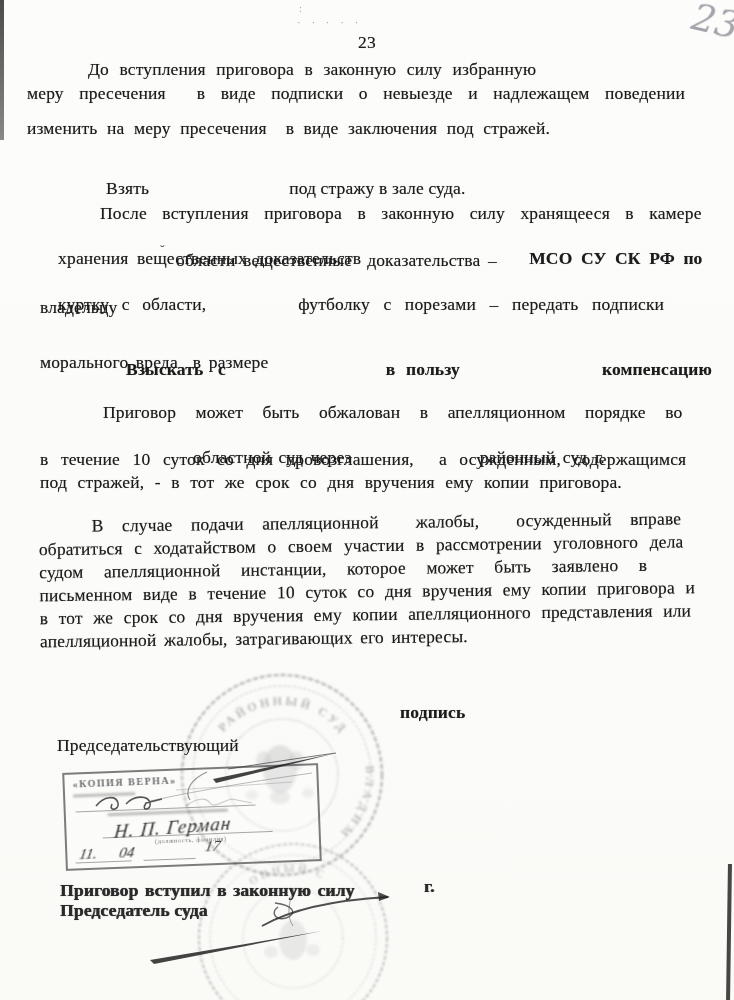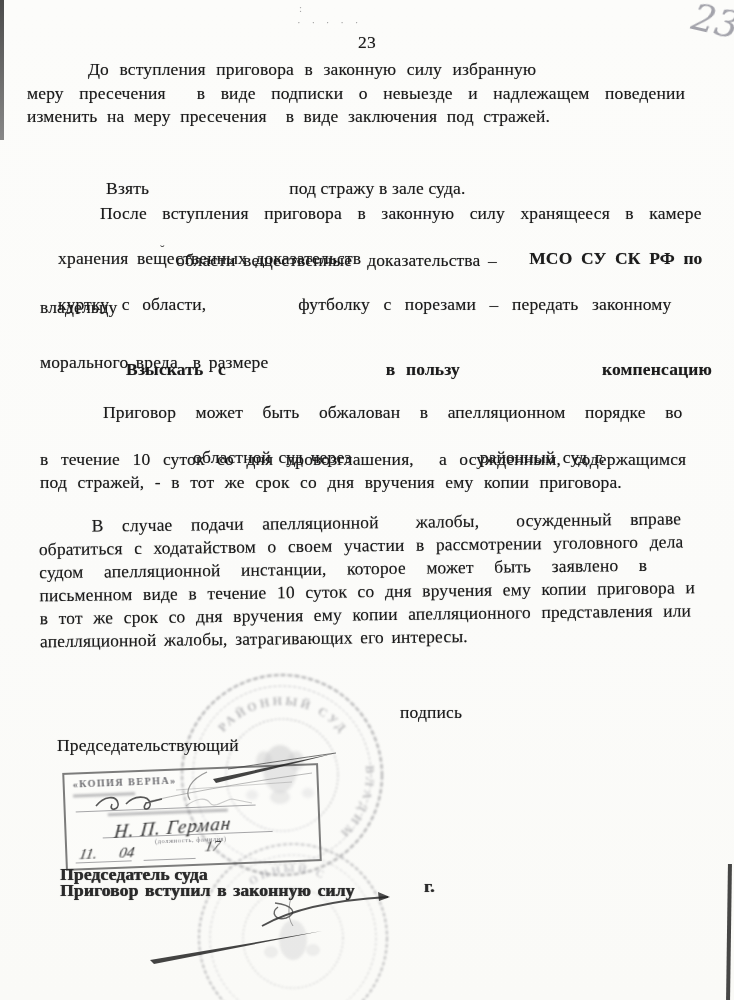--- a/index.html
+++ b/index.html
@@ -126,34 +126,34 @@
       <div class="hand date-y">17</div>
       <div class="u-line" style="left:8px;top:88px;width:56px;"></div>
       <div class="u-line" style="left:76px;top:88px;width:52px;"></div>
     </div>
   </div>
 
   <div class="ln center" style="top:32px;">23</div>
 
   <div class="ln" style="top:59px;left:88px;word-spacing:6px;">До вступления приговора в законную силу избранную</div>
   <div class="ln" style="top:83px;left:27px;word-spacing:11px;">меру пресечения  в виде подписки о невыезде и надлежащем поведении</div>
-  <div class="ln" style="top:106px;left:27px;word-spacing:5px;">изменить на меру пресечения  в виде заключения под стражей.</div>
+  <div class="ln" style="top:118px;left:27px;word-spacing:5px;">изменить на меру пресечения  в виде заключения под стражей.</div>
 
   <div class="ln" style="top:157px;left:88px;">
     <span class="seg">Взять</span><span style="display:inline-block;width:140px;"></span><span class="seg">под стражу в зале суда.</span>
   </div>
 
   <div class="ln" style="top:203px;left:100px;word-spacing:11px;">После вступления приговора в законную силу хранящееся в камере</div>
   <div class="ln" style="top:227px;left:40px;">
     <span class="seg" style="word-spacing:4px;">хранения вещественных доказательств</span><span style="display:inline-block;width:168px;"></span><span class="seg" style="word-spacing:4px;font-weight:bold;">МСО СУ СК РФ по</span>
   </div>
   <div class="pre-mark">˘</div>
   <div class="ln" style="top:250px;left:176px;word-spacing:3px;">области вещественные  доказательства –</div>
   <div class="ln" style="top:273px;left:40px;">
-    <span class="seg" style="word-spacing:8px;">куртку с области,</span><span style="display:inline-block;width:92px;"></span><span class="seg" style="word-spacing:9px;">футболку с порезами – передать законному</span>
+    <span class="seg" style="word-spacing:8px;">куртку с области,</span><span style="display:inline-block;width:92px;"></span><span class="seg" style="word-spacing:9px;">футболку с порезами – передать подписки</span>
   </div>
   <div class="ln" style="top:297px;left:40px;">владельцу</div>
 
   <div class="ln" style="top:338px;left:108px;font-weight:bold;">
     <span class="seg" style="word-spacing:10px;">Взыскать с</span><span style="display:inline-block;width:160px;"></span><span class="seg" style="word-spacing:6px;">в пользу</span><span style="display:inline-block;width:142px;"></span><span class="seg">компенсацию</span>
   </div>
   <div class="ln" style="top:352px;left:40px;word-spacing:3px;">морального вреда  в размере</div>
 
   <div class="ln" style="top:402px;left:103px;word-spacing:15px;">Приговор может быть обжалован в апелляционном порядке во</div>
   <div class="ln" style="top:426px;left:175px;">
@@ -165,25 +165,25 @@
   <div style="position:absolute;left:0;top:0;width:734px;height:1000px;transform:rotate(-0.7deg);transform-origin:60px 640px;">
     <div class="ln" style="top:516px;left:93px;word-spacing:14px;">В случае подачи апелляционной  жалобы,  осужденный вправе</div>
     <div class="ln" style="top:539px;left:40px;word-spacing:7px;">обратиться с ходатайством о своем участии в рассмотрении уголовного дела</div>
     <div class="ln" style="top:562px;left:40px;word-spacing:16px;">судом апелляционной инстанции, которое может быть заявлено в</div>
     <div class="ln" style="top:585px;left:40px;word-spacing:6px;">письменном виде в течение 10 суток со дня вручения ему копии приговора и</div>
     <div class="ln" style="top:608px;left:40px;word-spacing:6px;">в тот же срок со дня вручения ему копии апелляционного представления или</div>
     <div class="ln" style="top:631px;left:40px;word-spacing:3px;">апелляционной жалобы, затрагивающих его интересы.</div>
   </div>
 
   <div class="ln" style="top:735px;left:57px;">Председательствующий</div>
-  <div class="ln" style="top:702px;left:400px;">подпись</div>
+  <div class="ln" style="top:702px;left:400px;font-weight:bold;">подпись</div>
 
   <div class="ln heavy" style="top:880px;left:60px;word-spacing:2px;">Приговор вступил в законную силу</div>
   <div class="ln heavy" style="top:876px;left:424px;">г.</div>
-  <div class="ln heavy" style="top:864px;left:60px;">Председатель суда</div>
+  <div class="ln heavy" style="top:900px;left:60px;">Председатель суда</div>
 
   <svg class="ink-layer" viewBox="0 0 734 1000">
 
     <polygon points="213,779 336,753 216,783" fill="#222" opacity=".85"></polygon>
     <path d="M 336 753 C 300 758, 260 764, 228 769" stroke="#3a3a3a" stroke-width="1" fill="none" opacity=".7"></path>
     <path d="M 207 772 C 191 779, 184 791, 190 800" stroke="#555" stroke-width="1.3" fill="none" opacity=".6"></path>
     <path d="M 150 801 C 205 789, 262 780, 312 773" stroke="#777" stroke-width="1" fill="none" opacity=".5"></path>
     <path d="M 176 790 L 292 782" stroke="#999" stroke-width="1" fill="none" opacity=".45"></path>
 
     <path d="M 96 806 C 104 796, 116 795, 118 803 C 120 810, 108 812, 112 804 M 126 804 C 134 795, 148 795, 150 803 C 152 810, 140 812, 146 803 L 162 799" stroke="#2e2e2e" stroke-width="1.6" fill="none" opacity=".8"></path>

